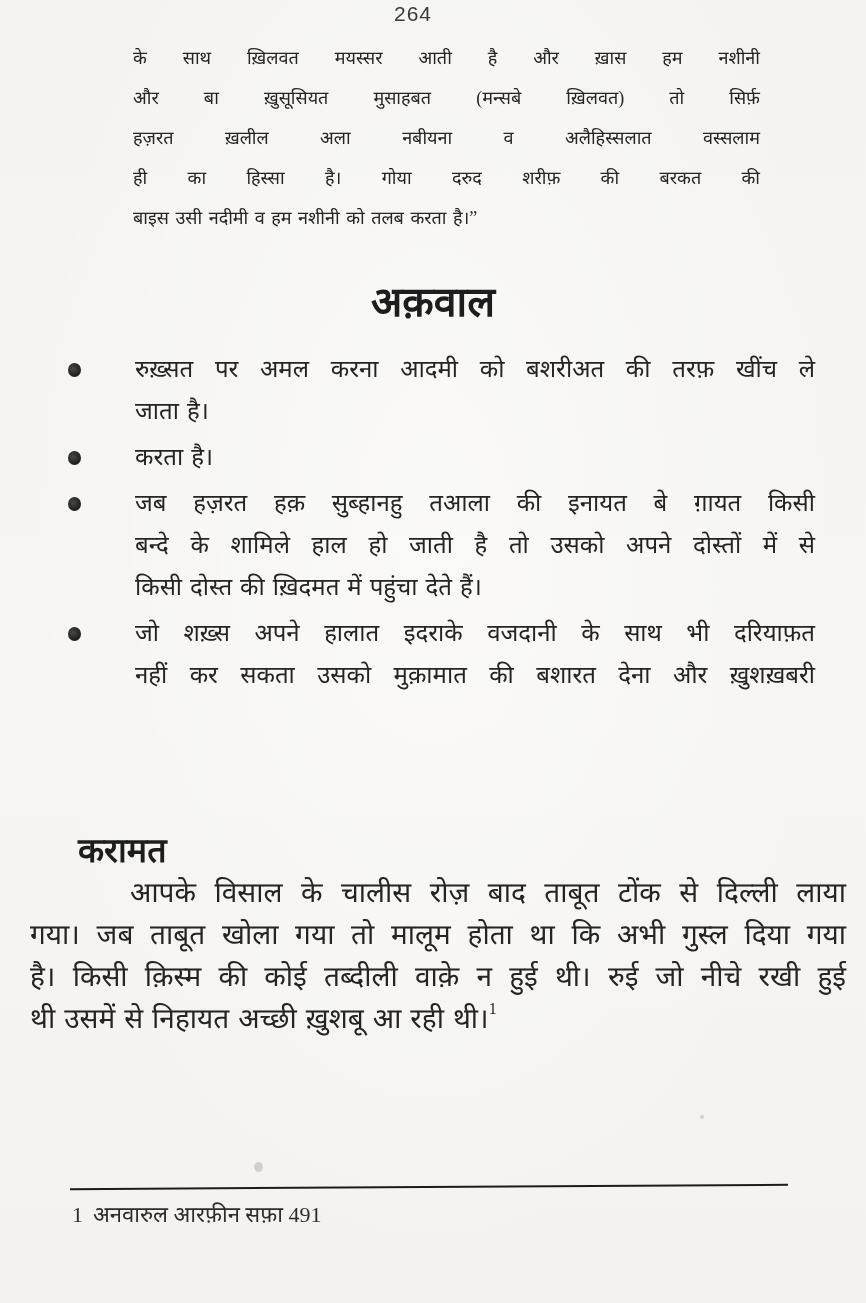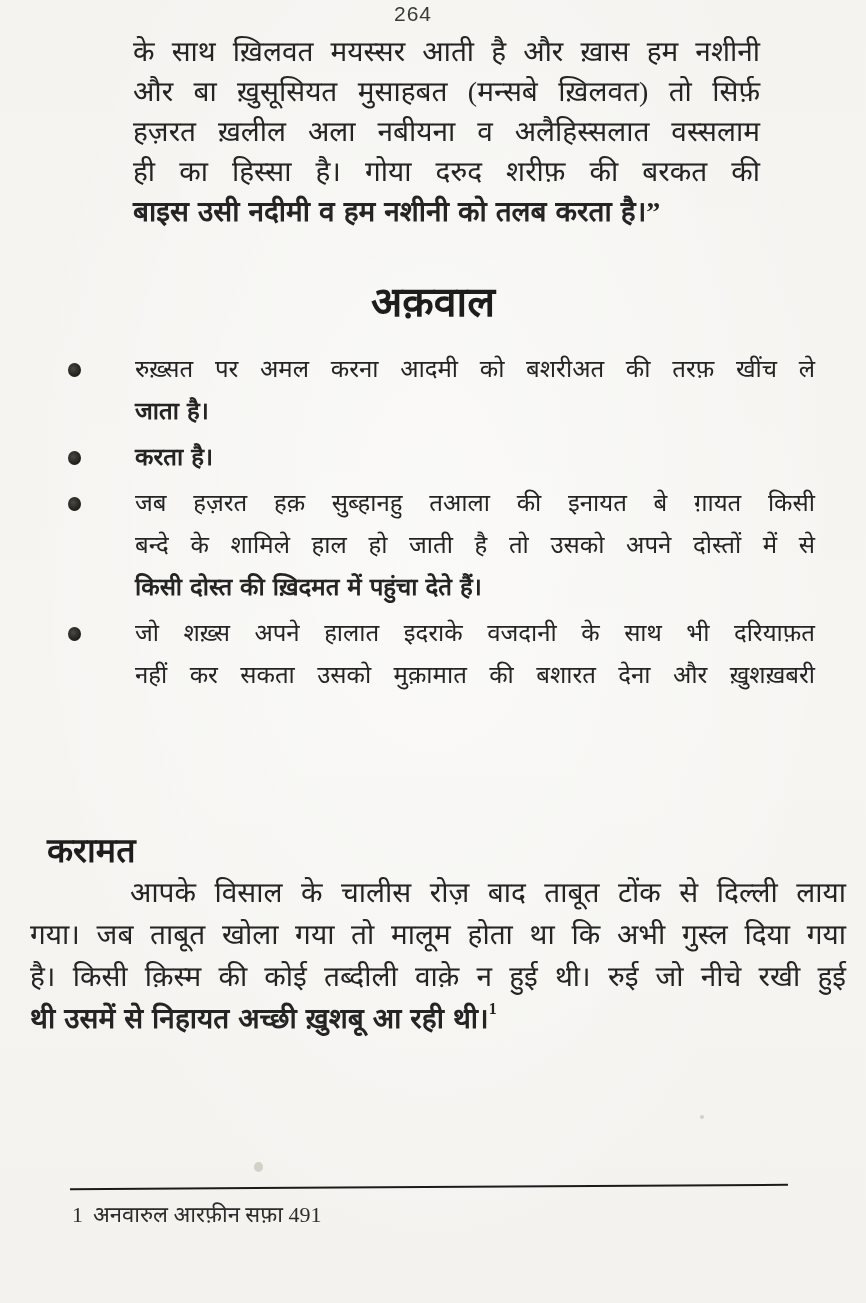--- a/index.html
+++ b/index.html
@@ -26,35 +26,34 @@
     right: 40px;
     text-align: center;
     font-size: 21px;
     letter-spacing: 1px;
     color: #3a3a3a;
     font-family: "Liberation Sans", "DejaVu Sans", sans-serif;
   }
   
   .quote-block {
     position: absolute;
-    top: 32px;
+    top: 38px;
     left: 133px;
     width: 627px;
-    font-size: 28px;
+    font-size: 18px;
     line-height: 40px;
   }
   .tline {
     text-align: justify;
     text-align-last: justify;
     white-space: normal;
     word-spacing: 2px;
   }
   .tline.last {
     text-align-last: left;
-    font-weight: bold;
   }
   
   .aqwal-title {
     position: absolute;
     top: 272px;
     left: 0;
     right: 0;
     text-align: center;
     font-size: 41px;
     font-weight: bold;
@@ -80,21 +79,21 @@
     top: 15px;
     width: 13px;
     height: 14px;
     border-radius: 50%;
     background: radial-gradient(circle at 40% 40%, #4a4a44 0%, #1c1c18 70%);
   }
   
   .karamat-title {
     position: absolute;
     top: 826px;
-    left: 47px;
+    left: 78px;
     font-size: 34px;
     font-weight: bold;
     color: #1d1d1d;
   }
   .karamat-para {
     position: absolute;
     top: 872px;
     left: 30px;
     width: 816px;
     font-size: 28px;

